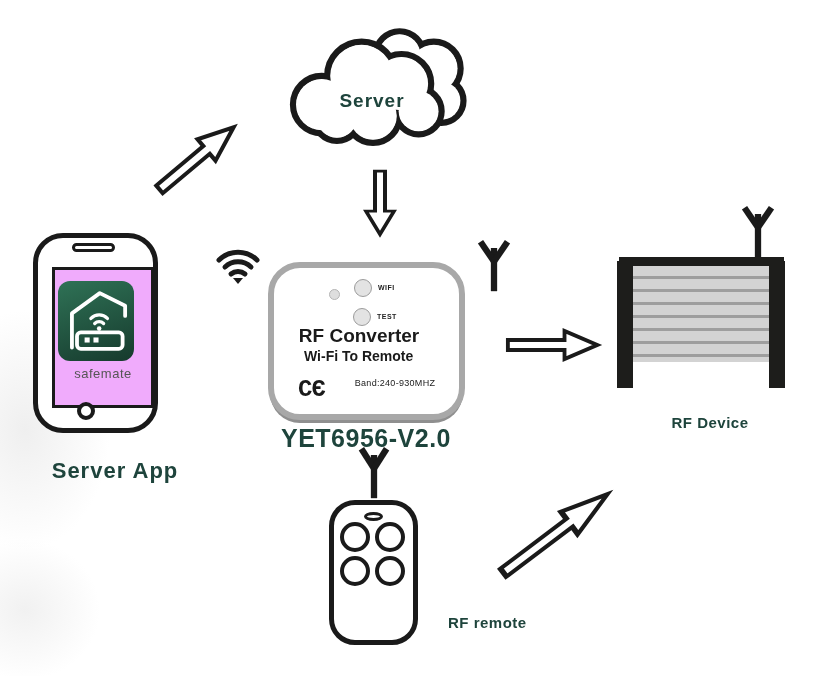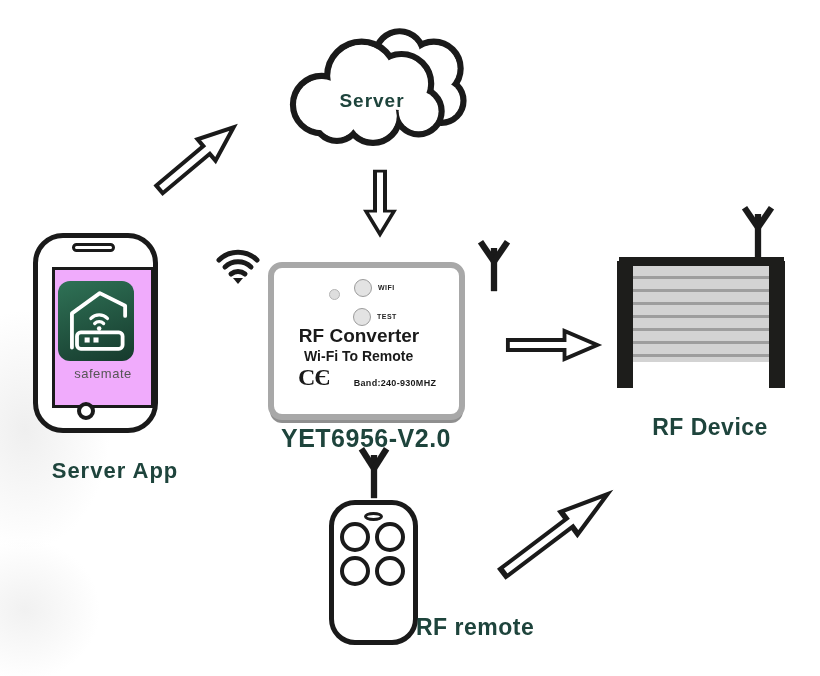--- a/index.html
+++ b/index.html
@@ -4,21 +4,21 @@
 <style>
   html,body{margin:0;padding:0;background:#ffffff;}
   #stage{
     position:relative;width:820px;height:676px;overflow:hidden;
     background:#ffffff;
     font-family:"Liberation Sans","DejaVu Sans",sans-serif;
   }
   .blob{position:absolute;border-radius:50%;pointer-events:none;}
   .label{
     position:absolute;color:var(--label-text,#1E443C);font-weight:bold;
-    font-size:23px;letter-spacing:0.5px;white-space:nowrap;
+    font-size:15px;letter-spacing:0.5px;white-space:nowrap;
   }
   .center{text-align:center;}
   
   .phone{
     position:absolute;left:33px;top:233px;width:125px;height:200px;
     border:5px solid #1a1a1a;border-radius:30px;background:#fff;box-sizing:border-box;
   }
   .phone-speaker{
     position:absolute;left:34px;top:5px;width:43px;height:9px;
     border:3px solid #1a1a1a;border-radius:6px;background:#fff;box-sizing:border-box;
@@ -35,21 +35,21 @@
     position:absolute;left:0;top:96px;width:100%;text-align:center;
     font-size:13px;color:#555;letter-spacing:0.5px;
   }
   .phone-home{
     position:absolute;left:39px;top:164px;width:18px;height:18px;
     border:4px solid #1a1a1a;border-radius:50%;background:#fff;box-sizing:border-box;
   }
   
   .converter{
     position:absolute;left:268px;top:262px;width:197px;height:158px;
-    border:6px solid var(--converter-border,#A8A8A8);border-radius:14px;
+    border:6px solid var(--converter-border,#A8A8A8);border-radius:32px;
     background:#fff;box-sizing:border-box;
     box-shadow:0 5px 0 -2px #8f8f8f;
   }
   .led{
     position:absolute;left:55px;top:21px;width:11px;height:11px;border-radius:50%;
     background:#dedede;border:1px solid #b5b5b5;box-sizing:border-box;
   }
   .round-btn{
     position:absolute;width:18px;height:18px;border-radius:50%;
     background:#e3e3e3;border:1px solid #9c9c9c;box-sizing:border-box;
@@ -57,26 +57,26 @@
   .btn-label{position:absolute;font-size:7px;font-weight:bold;color:#222;letter-spacing:0.5px;}
   .conv-title{
     position:absolute;left:10px;top:57px;width:150px;text-align:center;
     font-size:19px;font-weight:bold;color:#1a1a1a;
   }
   .conv-sub{
     position:absolute;left:30px;top:80px;width:140px;
     font-size:14px;font-weight:bold;color:#1a1a1a;
   }
   .ce-mark{
-    position:absolute;left:24px;top:96px;font-size:24px;font-weight:bold;color:#1a1a1a;
-    letter-spacing:-1px;font-family:Liberation Serif, serif;
+    position:absolute;left:24px;top:108px;font-size:24px;font-weight:bold;color:#1a1a1a;
+    letter-spacing:-1px;font-family:Liberation Mono, monospace;
   }
   .band{
     position:absolute;left:66px;top:110px;width:110px;text-align:center;
-    font-size:9px;font-weight:bold;color:#1a1a1a;letter-spacing:0.3px;
+    font-size:9px;font-weight:normal;color:#1a1a1a;letter-spacing:0.3px;
   }
   
   .post{position:absolute;width:16px;height:127px;top:261px;background:#1d1d1b;}
   .top-bar{position:absolute;left:619px;top:257px;width:165px;height:9px;background:#1d1d1b;}
   .curtain{
     position:absolute;left:633px;top:266px;width:136px;height:96px;
     background:repeating-linear-gradient(to bottom,
       var(--shutter-slats,#D3D3D3) 0px,var(--shutter-slats,#D3D3D3) 10px,
       var(--shutter-stripe,#9E9E9E) 10px,var(--shutter-stripe,#9E9E9E) 13px);
   }
@@ -200,21 +200,21 @@
     <line x1="20" y1="25" x2="6" y2="3"></line>
     <line x1="20" y1="25" x2="34" y2="3"></line>
   </svg>
   <div class="remote">
     <div class="remote-led"></div>
     <div class="remote-btn" style="left:6px;top:17px;"></div>
     <div class="remote-btn" style="left:41px;top:17px;"></div>
     <div class="remote-btn" style="left:6px;top:51px;"></div>
     <div class="remote-btn" style="left:41px;top:51px;"></div>
   </div>
-  <div class="label" style="left:416px;top:614px;">RF remote</div>
+  <div class="label" style="left:448px;top:614px;">RF remote</div>
 
   <svg class="arrow" style="left:145px;top:140px;transform:rotate(-40deg);" width="104" height="36" viewBox="0 0 100 36" preserveAspectRatio="none">
     <polygon points="3,13 62,13 62,4 96,18 62,32 62,23 3,23"></polygon>
   </svg>
   <svg class="arrow" style="left:346px;top:185px;transform:rotate(90deg);" width="68" height="36" viewBox="0 0 100 36" preserveAspectRatio="none">
     <polygon points="3,13 62,13 62,4 96,18 62,32 62,23 3,23"></polygon>
   </svg>
   <svg class="arrow" style="left:505px;top:327px;" width="96" height="36" viewBox="0 0 100 36" preserveAspectRatio="none">
     <polygon points="3,13 62,13 62,4 96,18 62,32 62,23 3,23"></polygon>
   </svg>

